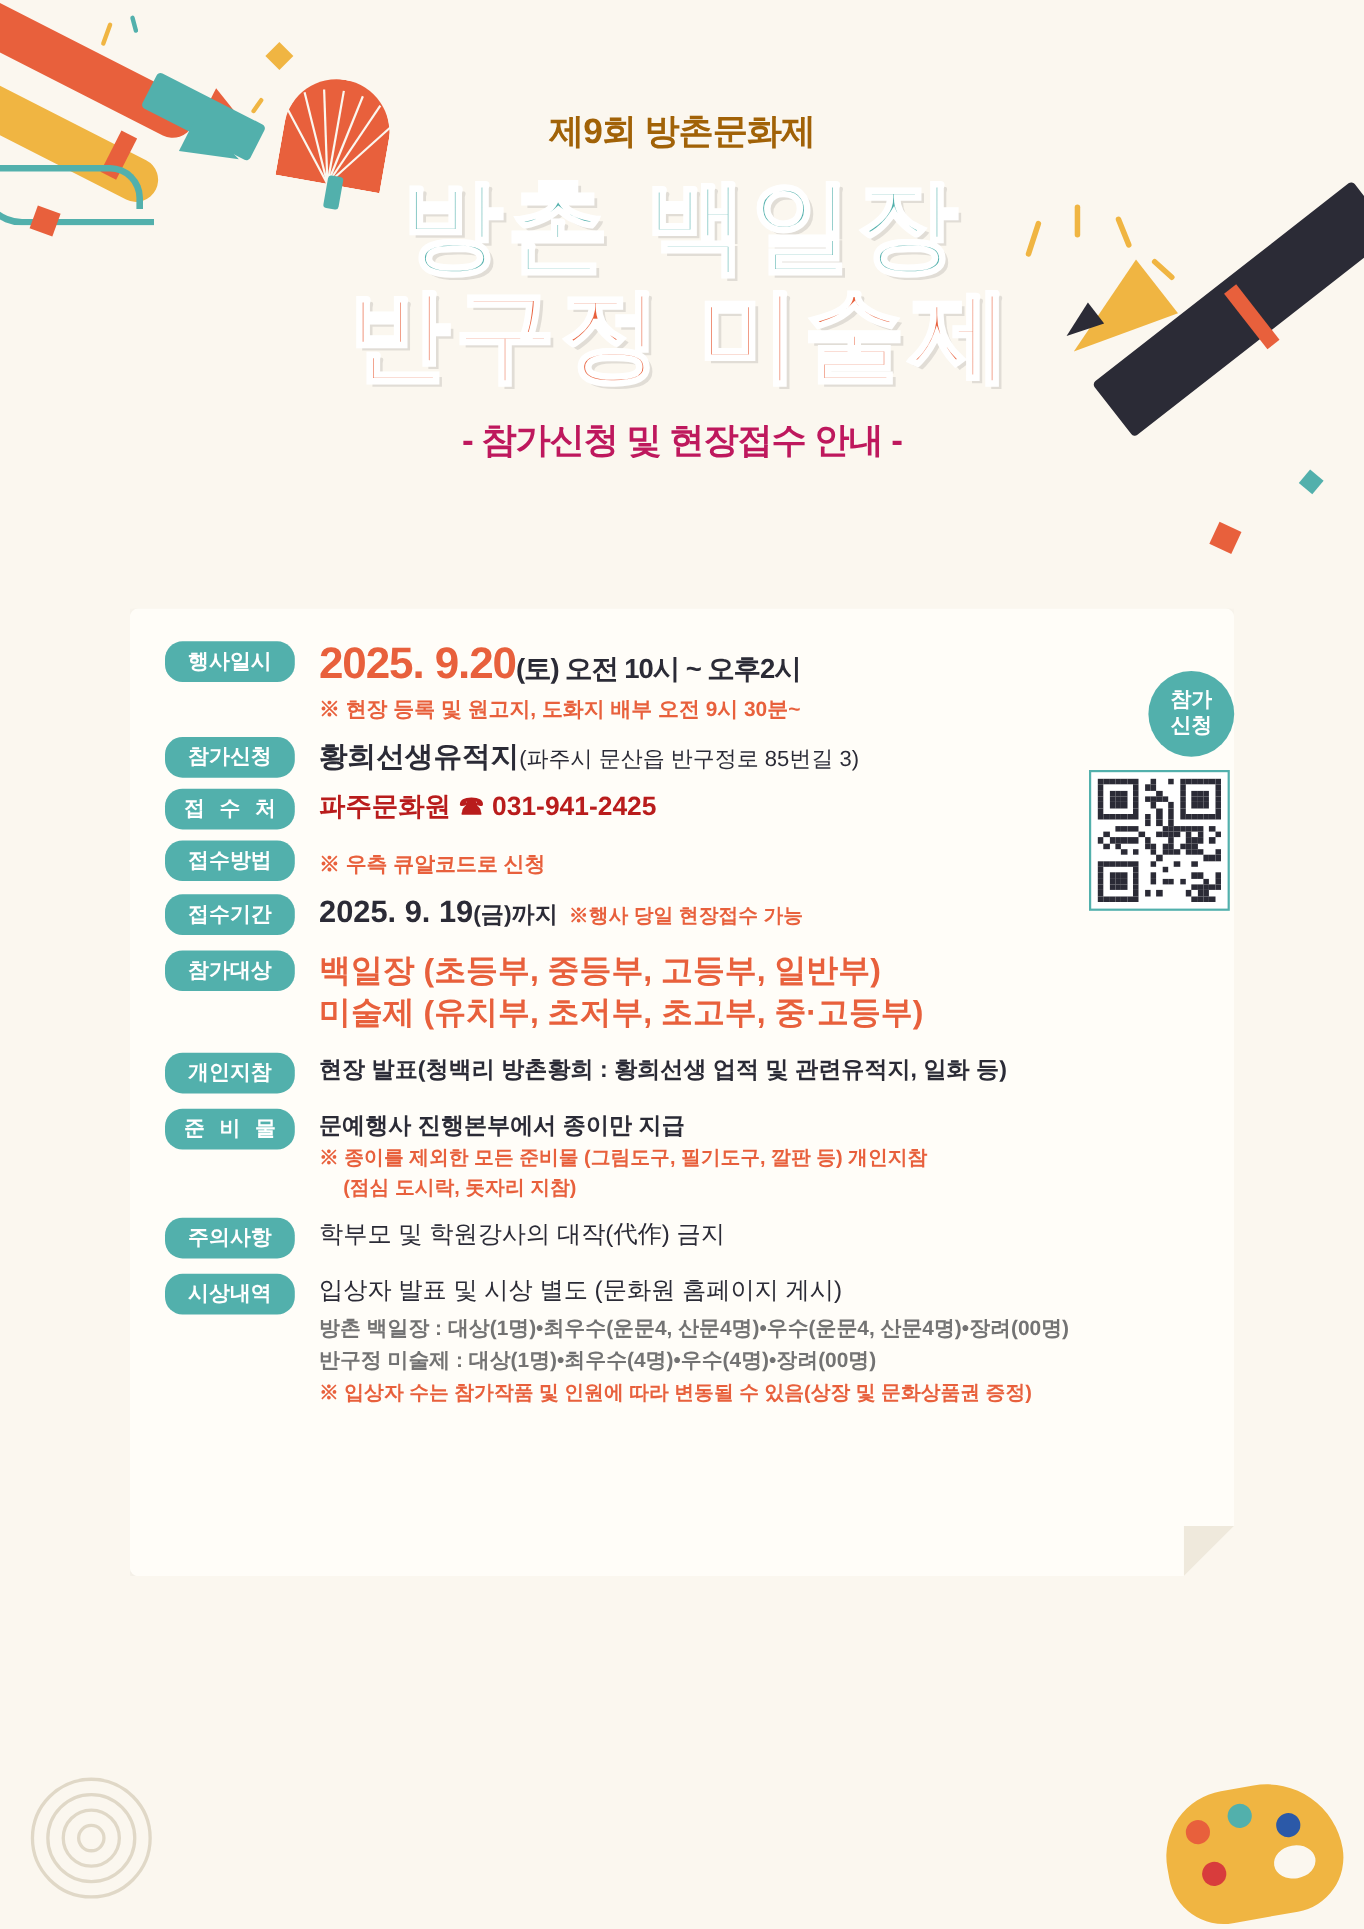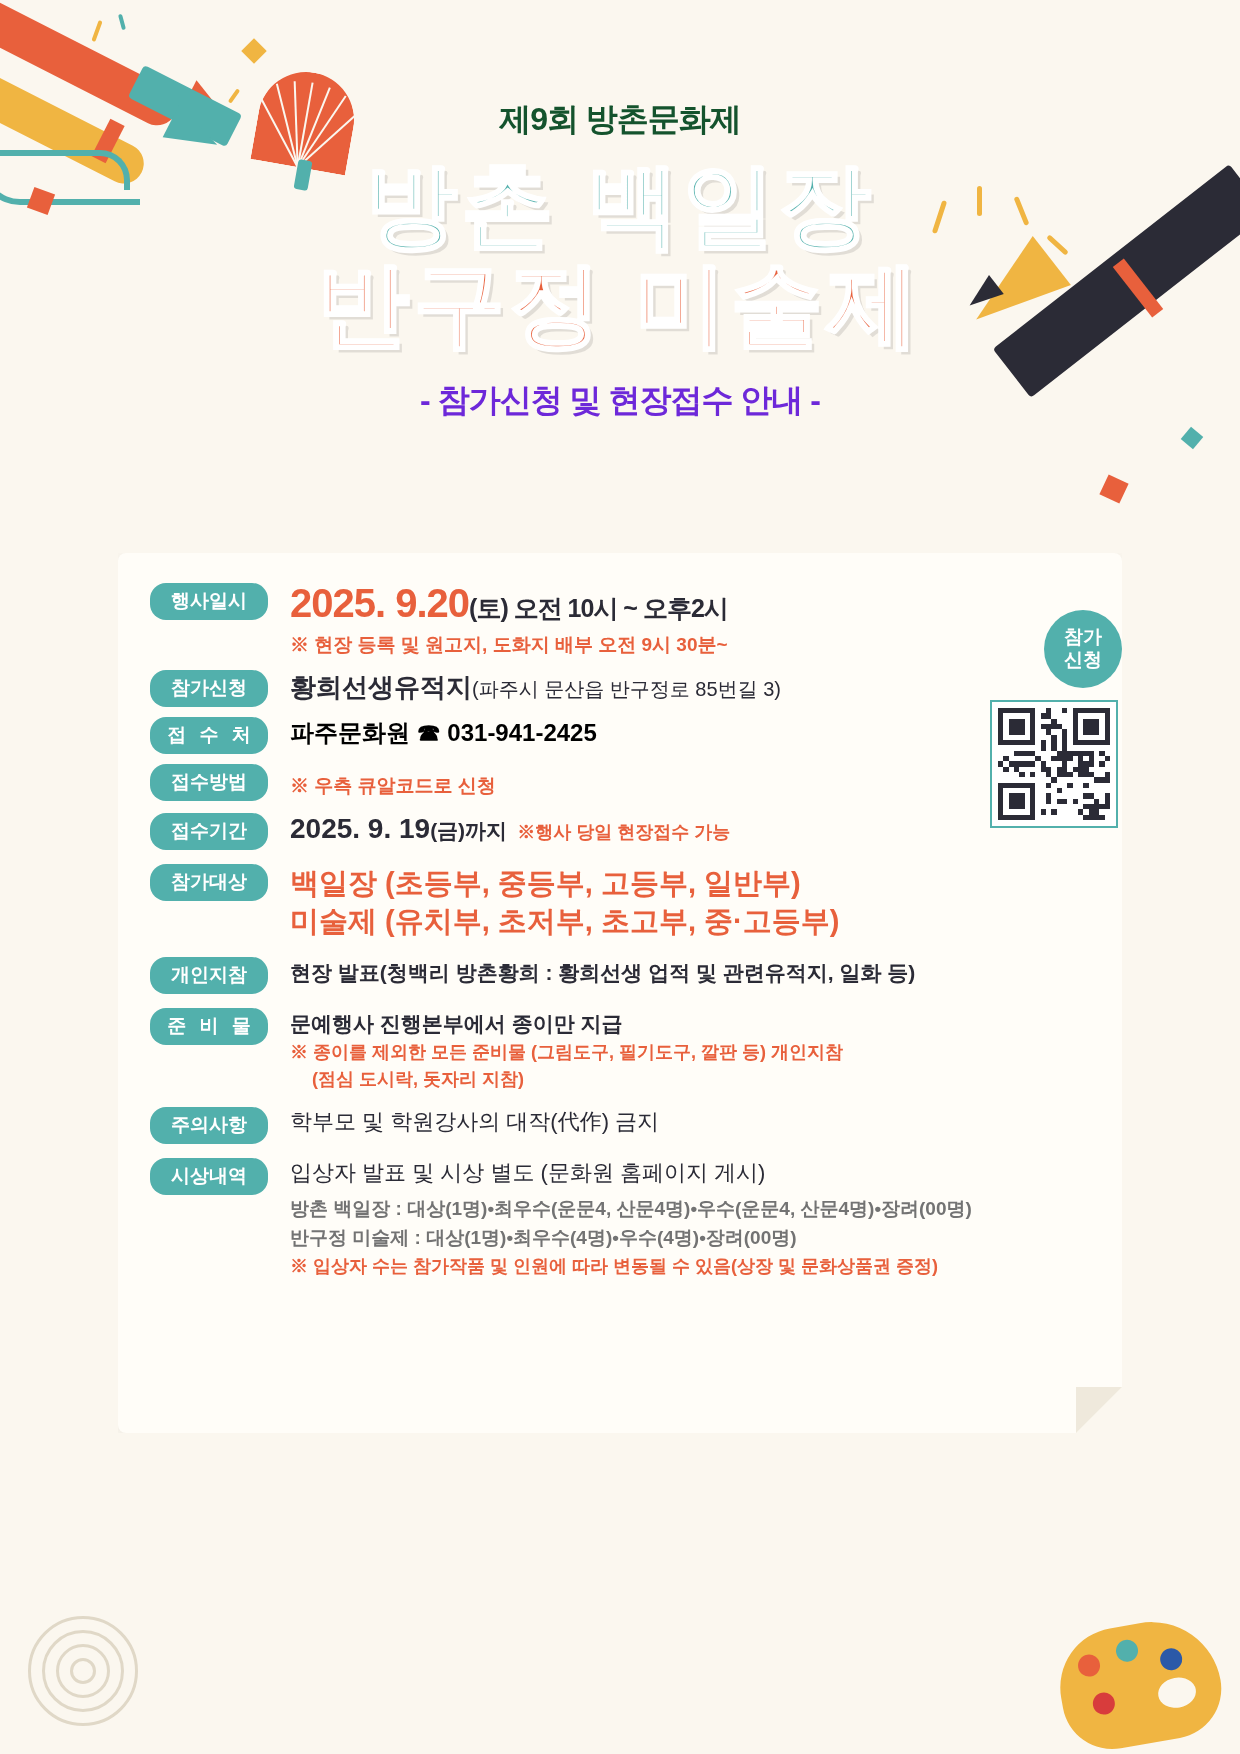--- a/index.html
+++ b/index.html
@@ -91,37 +91,37 @@
     transform:rotate(-38deg);
   }
   .pencil-band { right:95px; top:256px; width:14px; height:64px; background:#e8603c; transform:rotate(-38deg);}
   .ray { position:absolute; background:#f0b542; border-radius:3px; }
   .sq3 { right:115px; top:478px; width:22px; height:22px; background:#e8603c; transform:rotate(25deg);}
   .sq4 { right:40px; top:430px; width:16px; height:16px; background:#52b0ac; transform:rotate(40deg);}
 
   
   .head { position:absolute; left:0; right:0; top:98px; text-align:center; }
   .subtitle-top {
-    font-size:32px; font-weight:bold; color:#14532d; letter-spacing:-1px;
+    font-size:32px; font-weight:bold; color:#a16207; letter-spacing:-1px;
   }
   .title-line1 {
     margin-top:14px;
     font-size:92px; font-weight:bold; color:#52b0ac;
     letter-spacing:4px; line-height:1.08;
     -webkit-text-stroke:3px #fff;
     text-shadow: 4px 4px 0 rgba(0,0,0,0.10);
   }
   .title-line2 {
     font-size:92px; font-weight:bold; color:#e8603c;
     letter-spacing:4px; line-height:1.08;
     -webkit-text-stroke:3px #fff;
     text-shadow: 4px 4px 0 rgba(0,0,0,0.10);
   }
   .subtitle-bottom {
-    margin-top:24px; font-size:32px; font-weight:bold; color:#6d28d9;
+    margin-top:24px; font-size:32px; font-weight:bold; color:#be185d;
     letter-spacing:-1px;
   }
 
   
   .card {
     position:absolute; left:118px; top:553px; width:1004px; height:880px;
     background:#fffdf8;
     border-radius:8px;
     box-shadow:0 2px 10px rgba(0,0,0,0.06);
     clip-path: polygon(0 0, 100% 0, 100% calc(100% - 46px), calc(100% - 46px) 100%, 0 100%);
@@ -147,21 +147,21 @@
   }
   .tag.sp { letter-spacing:4px; text-indent:4px; }
   .val { flex:1; padding-top:0; }
 
   .big-date { font-size:40px; font-weight:bold; color:#e8603c; letter-spacing:-1px; line-height:1; }
   .big-date .sm { font-size:25px; color:#2b2b36; font-weight:bold; }
   .note { color:#e8603c; font-size:19px; margin-top:9px; font-weight:bold; }
 
   .line-strong { font-size:26px; font-weight:bold; color:#2b2b36; }
   .line-strong .thin { font-size:20px; font-weight:normal; }
-  .line-mid { font-size:24px; font-weight:bold; color:#000000; }
+  .line-mid { font-size:24px; font-weight:bold; color:#b91c1c; }
   .line-norm { font-size:21px; color:#2b2b36; }
   .date2 { font-size:28px; font-weight:bold; color:#2b2b36; }
   .date2 .sm { font-size:21px; }
   .inline-note { font-size:18px; color:#e8603c; font-weight:bold; margin-left:10px; }
 
   .target-line { font-size:29px; font-weight:bold; color:#e8603c; line-height:1.32; }
   .bold-sm { font-size:20px; font-weight:bold; color:#2b2b36; line-height:1.5; }
   .bold-sm .note-inline { color:#e8603c; font-weight:bold; font-size:18px; }
   .small-orange { font-size:18px; color:#e8603c; font-weight:bold; line-height:1.5; }
   .prize { font-size:19px; font-weight:bold; color:#737373; line-height:1.55; }

